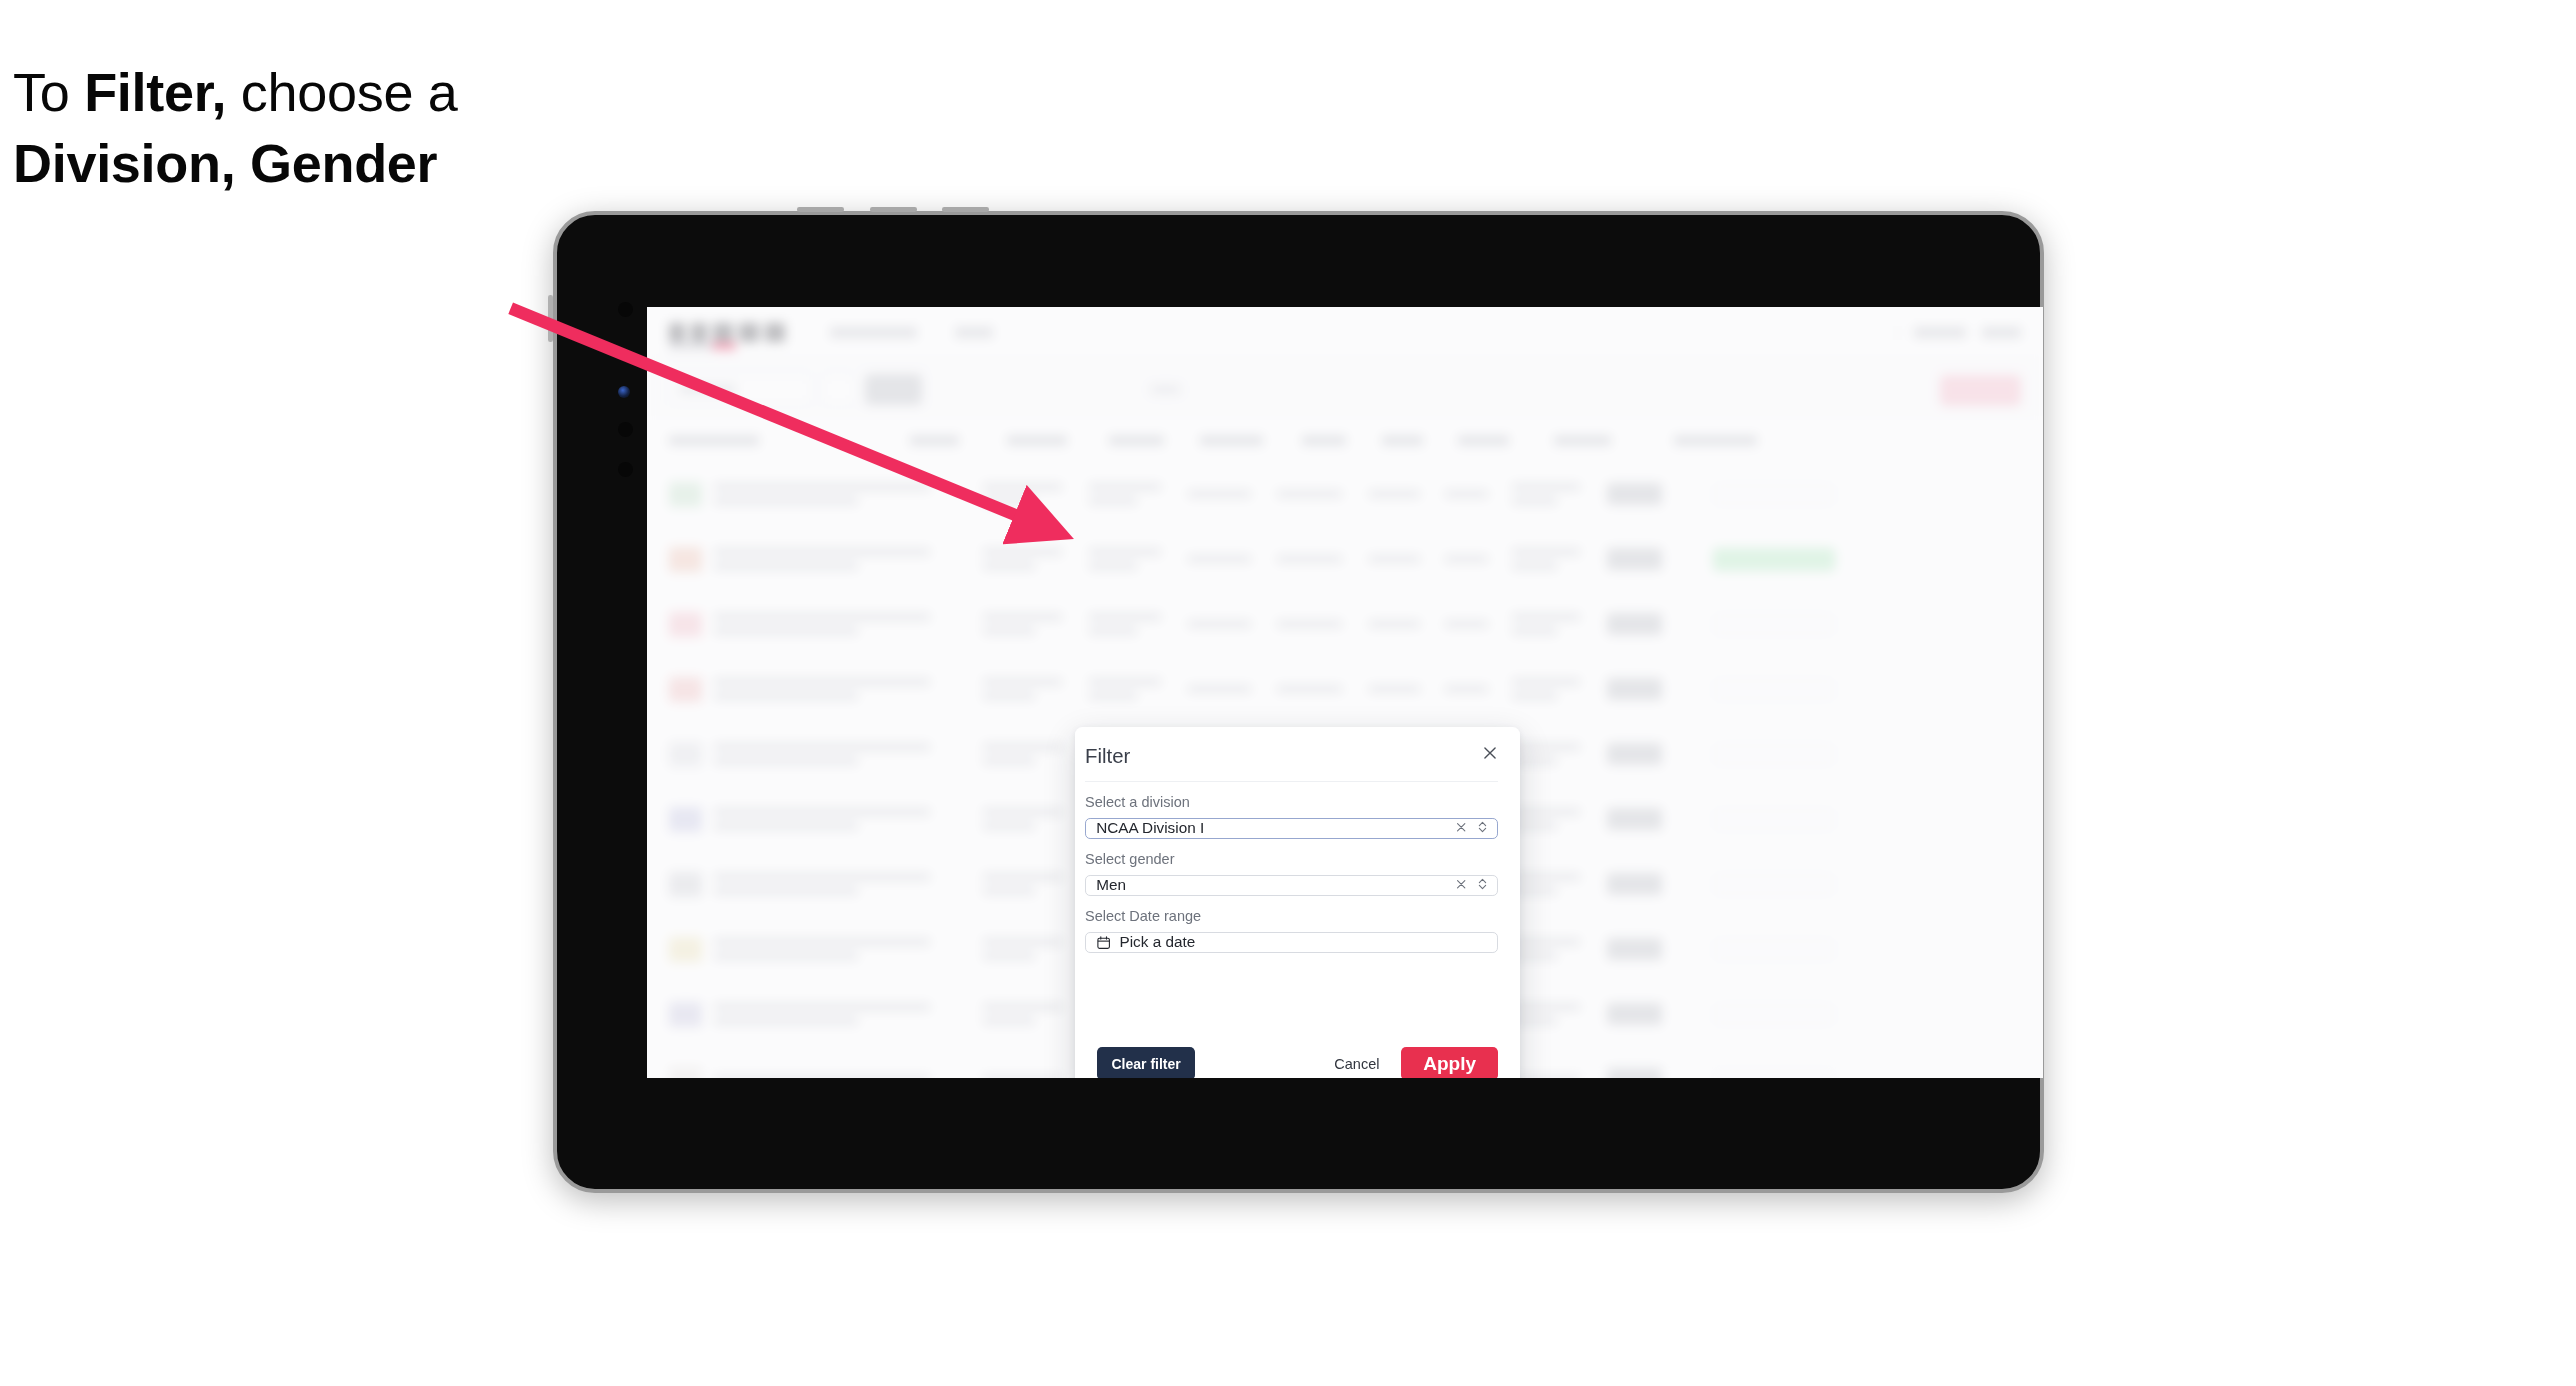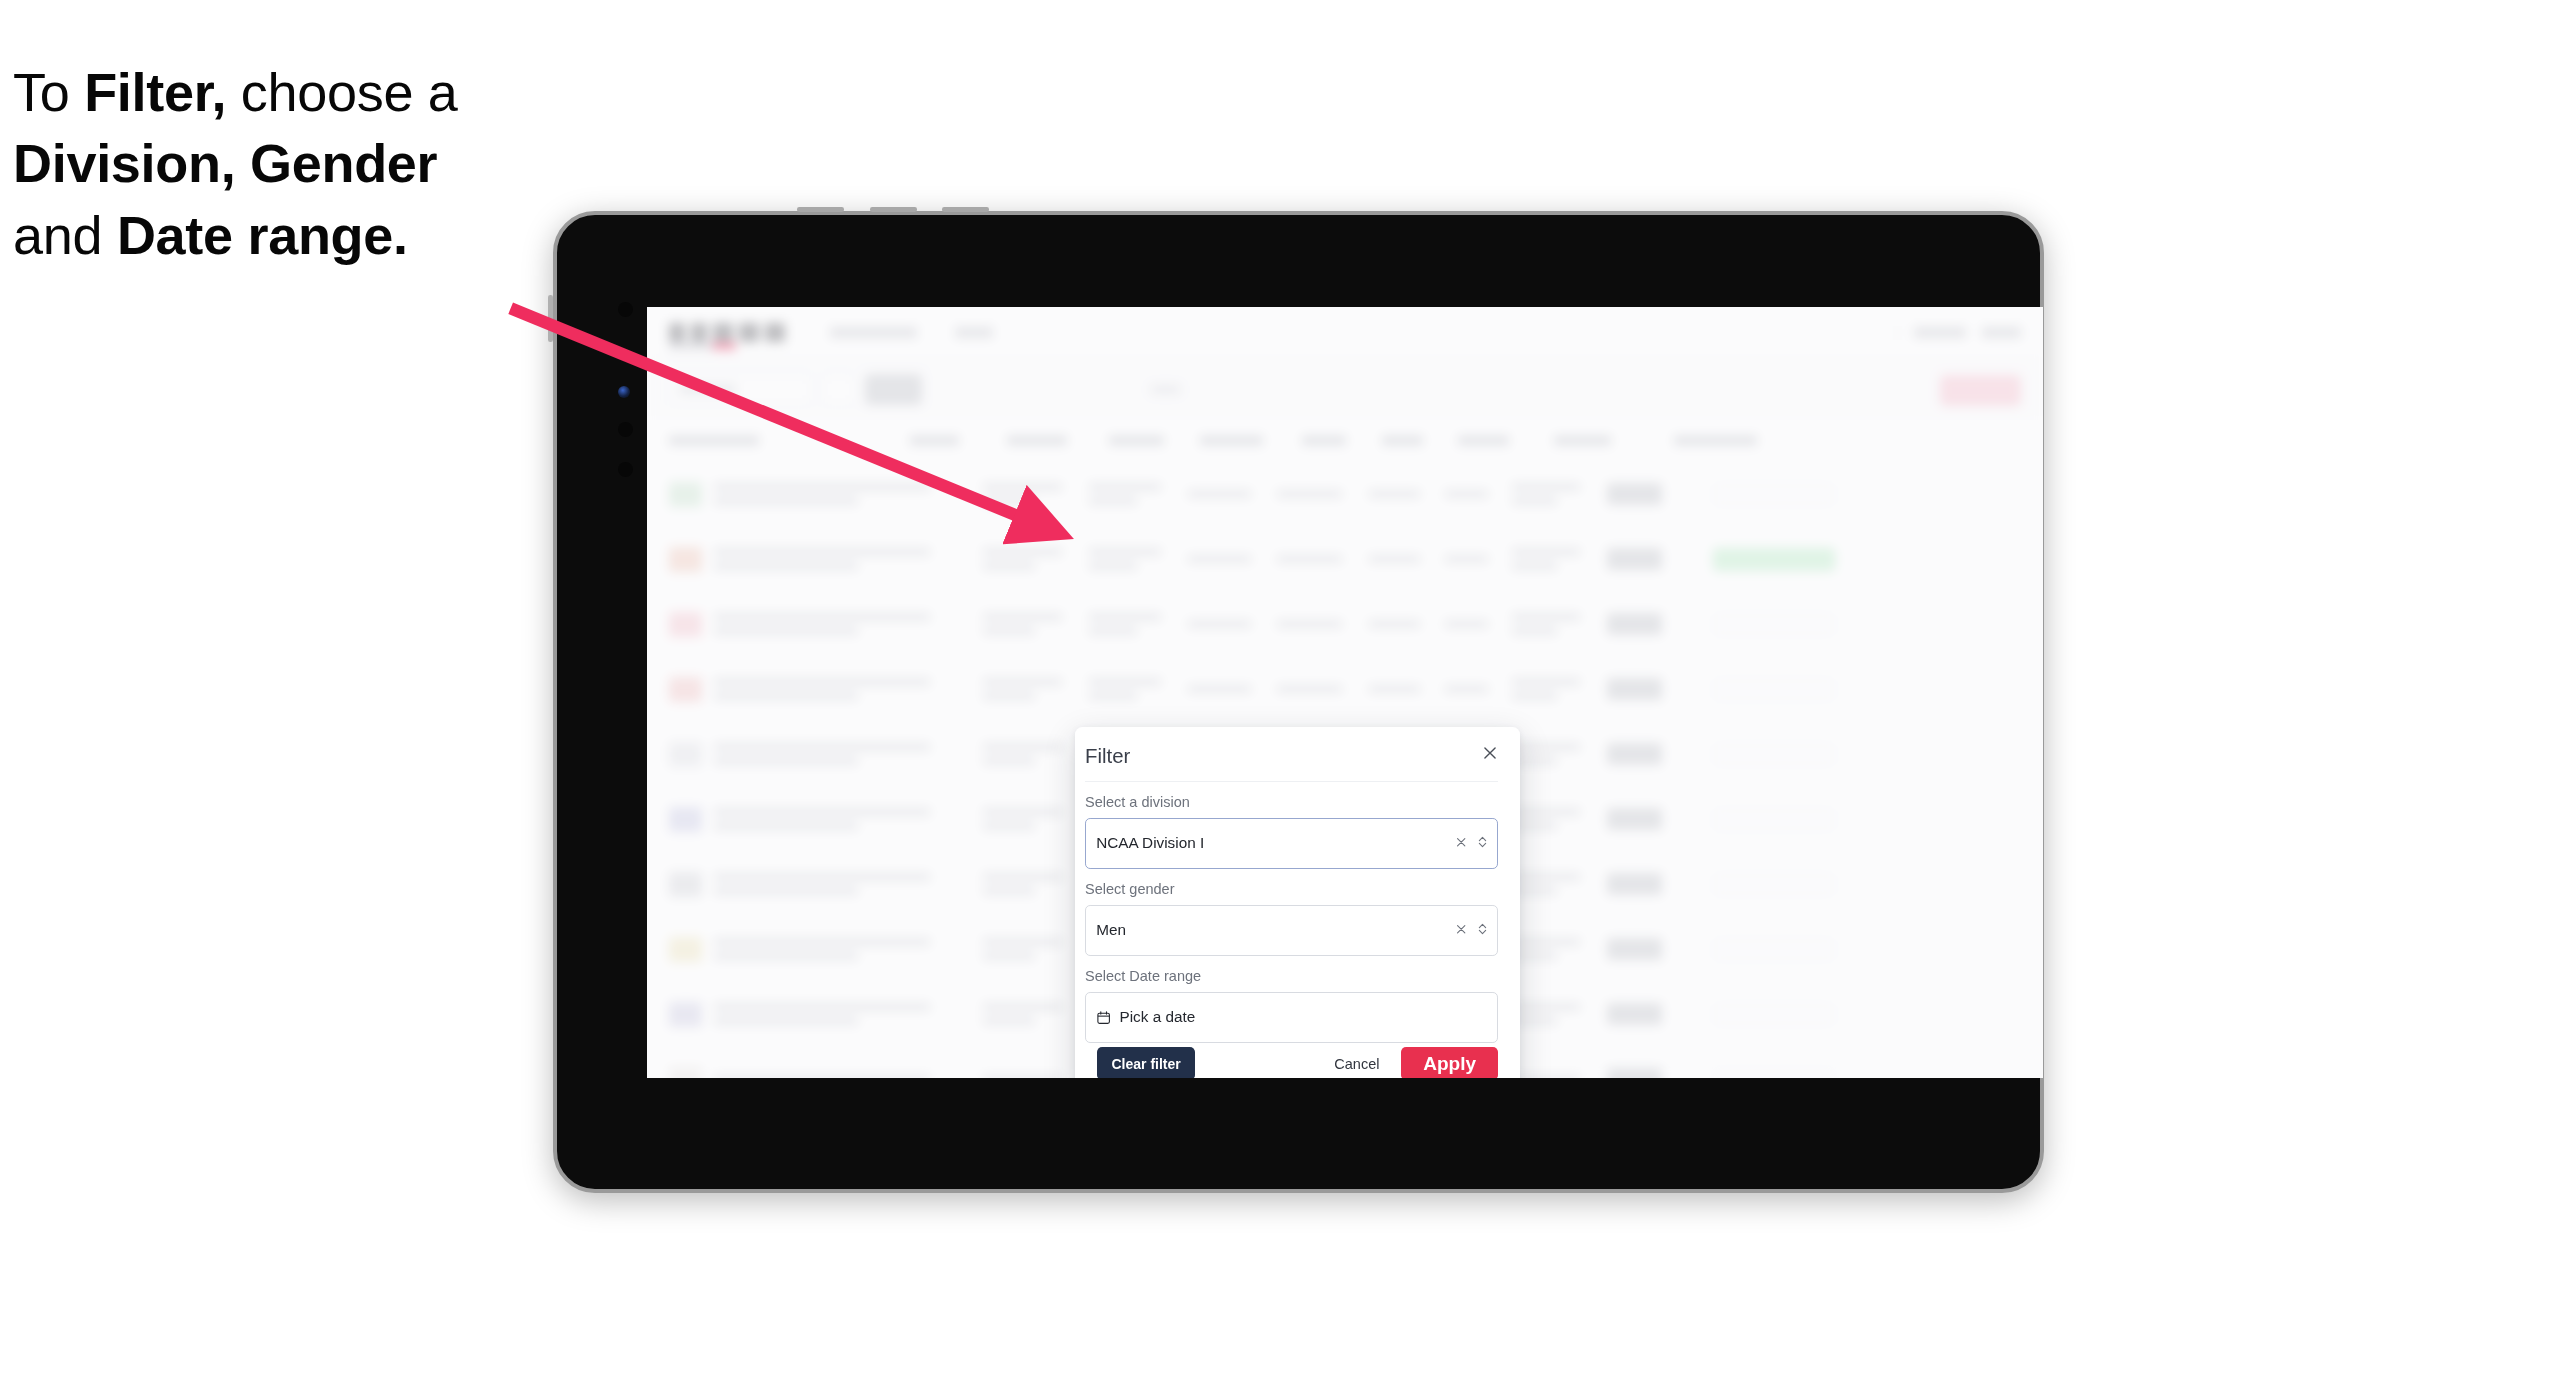--- a/index.html
+++ b/index.html
@@ -178,21 +178,21 @@
     display:flex; align-items:center; justify-content:center;
     cursor:pointer;
   }
 
   .field-group { margin-top: 12px; }
   .field-label {
     font-size: 14.5px; color:#6d727c; margin-bottom: 8px; font-weight:400;
   }
   .field-control {
     position:relative;
-    height: 51px;
+    height: 21px;
     border-radius: 5.1px;
     border: 1.2px solid #d8dbe1;
     background:#fff;
     display:flex; align-items:center;
     padding: 0 10.2px;
   }
   .field-control.focused { border-color: #97a7cf; }
   .field-value { font-size: 15.3px; color:#23262d; }
   .field-icons {
     position:absolute; right: 8.7px; top:0; bottom:0;
@@ -223,21 +223,20 @@
   }
 </style>
 </head>
 <body>
 
 <div id="stage">
 
   <div id="callout">
       <span class="ln"><span>To </span><b>Filter,</b><span> choose a</span></span>
       <span class="ln"><b>Division, Gender</b></span>
-      <span class="ln"><span>and </span><b>Date range.</b></span>
     </div>
 
   <div id="tablet">
 
     <div class="side-key top-key" style="left:240px;"></div>
     <div class="side-key top-key" style="left:313px;"></div>
     <div class="side-key top-key" style="left:385px;"></div>
     <div class="side-key left-key" style="top:80px; height:47px;"></div>
 
     <div class="sensor" style="top:87px; width:15.3px; height:15.3px;"></div>

